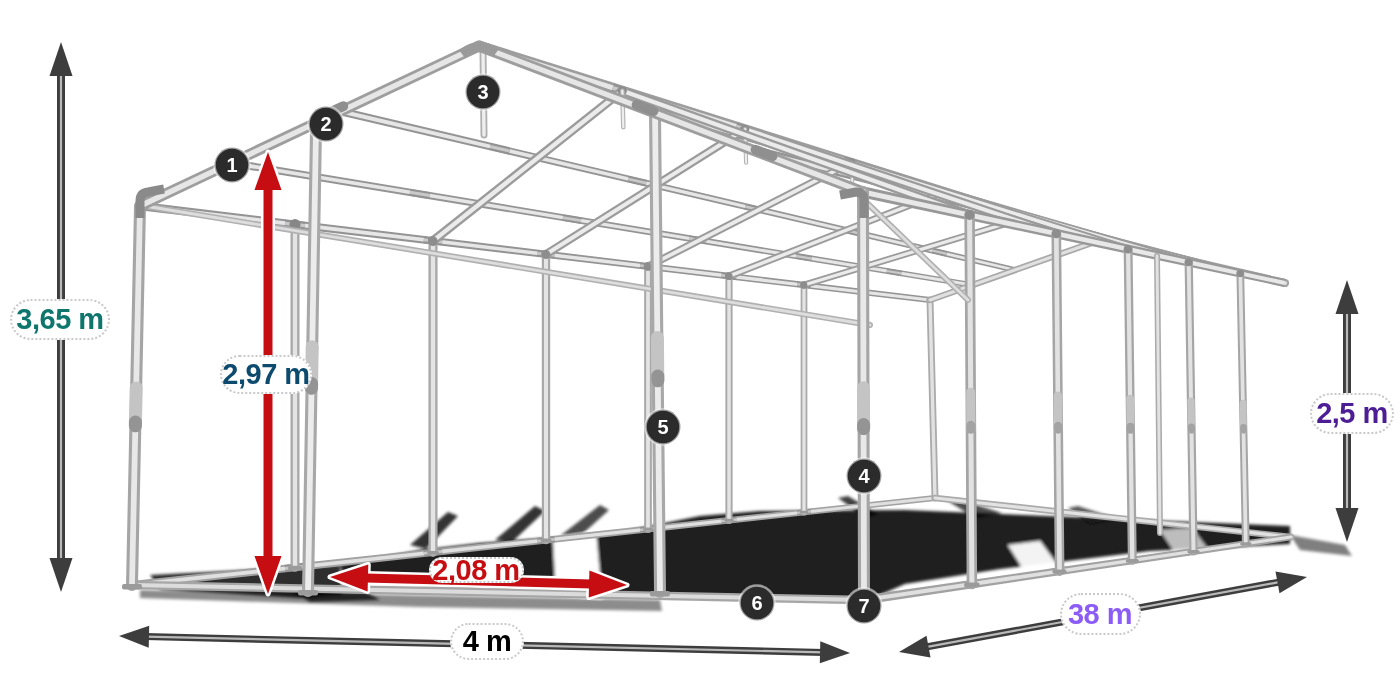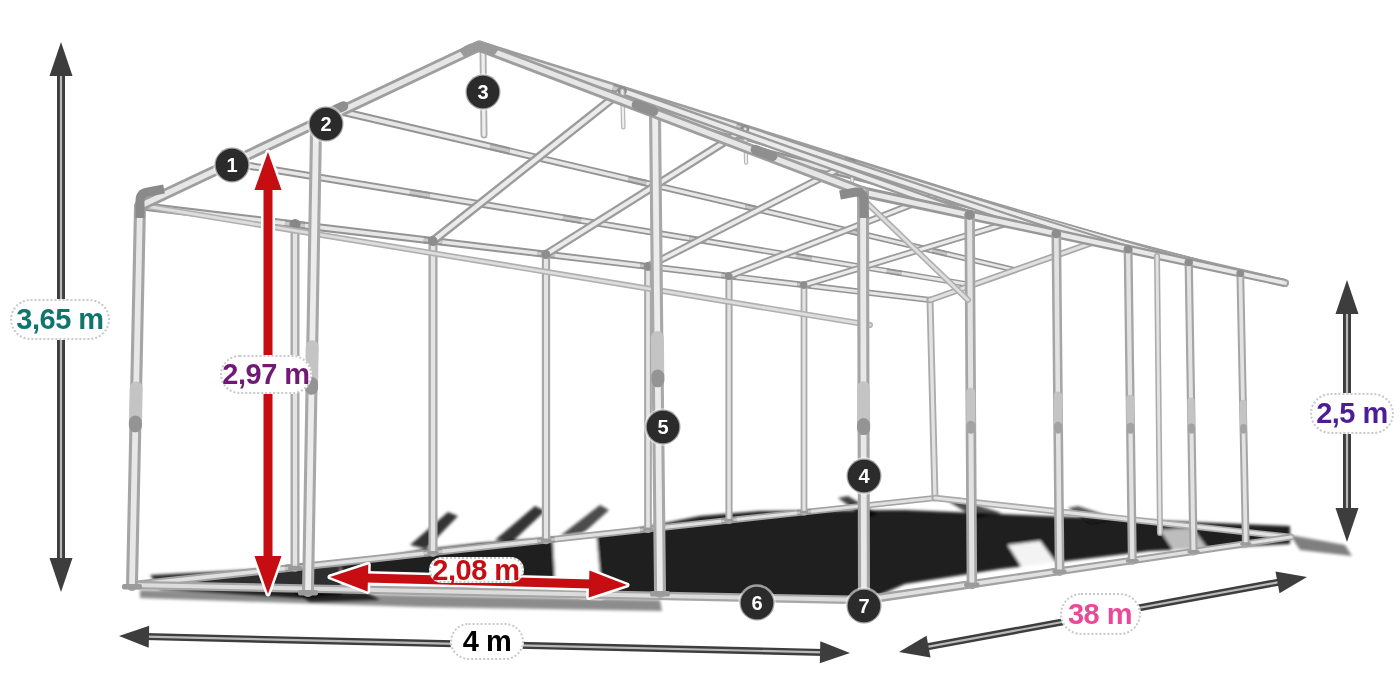--- a/index.html
+++ b/index.html
@@ -327,16 +327,16 @@
     <circle cx="864" cy="476" r="17.5" fill="#2b2b2b" stroke="#ffffff" stroke-opacity="0.55" stroke-width="2.5"></circle>
     <text x="864" y="483" text-anchor="middle" font-family="Liberation Sans, sans-serif" font-size="20" font-weight="bold" fill="#fff">4</text>
     <circle cx="663" cy="427" r="17.5" fill="#2b2b2b" stroke="#ffffff" stroke-opacity="0.55" stroke-width="2.5"></circle>
     <text x="663" y="434" text-anchor="middle" font-family="Liberation Sans, sans-serif" font-size="20" font-weight="bold" fill="#fff">5</text>
     <circle cx="757" cy="603" r="17.5" fill="#2b2b2b" stroke="#ffffff" stroke-opacity="0.55" stroke-width="2.5"></circle>
     <text x="757" y="610" text-anchor="middle" font-family="Liberation Sans, sans-serif" font-size="20" font-weight="bold" fill="#fff">6</text>
     <circle cx="864" cy="606" r="17.5" fill="#2b2b2b" stroke="#ffffff" stroke-opacity="0.55" stroke-width="2.5"></circle>
     <text x="864" y="613" text-anchor="middle" font-family="Liberation Sans, sans-serif" font-size="20" font-weight="bold" fill="#fff">7</text>
 </svg>
 <div class="pill" style="left:10.0px;top:298.5px;width:100px;height:41px;color:#0f766e">3,65 m</div>
-<div class="pill" style="left:220.0px;top:354.5px;width:92px;height:39px;color:#701a75">2,97 m</div>
+<div class="pill" style="left:220.0px;top:354.5px;width:92px;height:39px;color:#0c4a6e">2,97 m</div>
 <div class="pill" style="left:428.5px;top:557.0px;width:95px;height:26px;color:#c50d12">2,08 m</div>
 <div class="pill" style="left:450.0px;top:622.5px;width:74px;height:37px;color:#000000">4 m</div>
-<div class="pill" style="left:1059.5px;top:593.0px;width:81px;height:42px;color:#ec4899">38 m</div>
+<div class="pill" style="left:1059.5px;top:593.0px;width:81px;height:42px;color:#8b5cf6">38 m</div>
 <div class="pill" style="left:1310.0px;top:392.5px;width:84px;height:41px;color:#4c1d95">2,5 m</div>
 </body></html>

